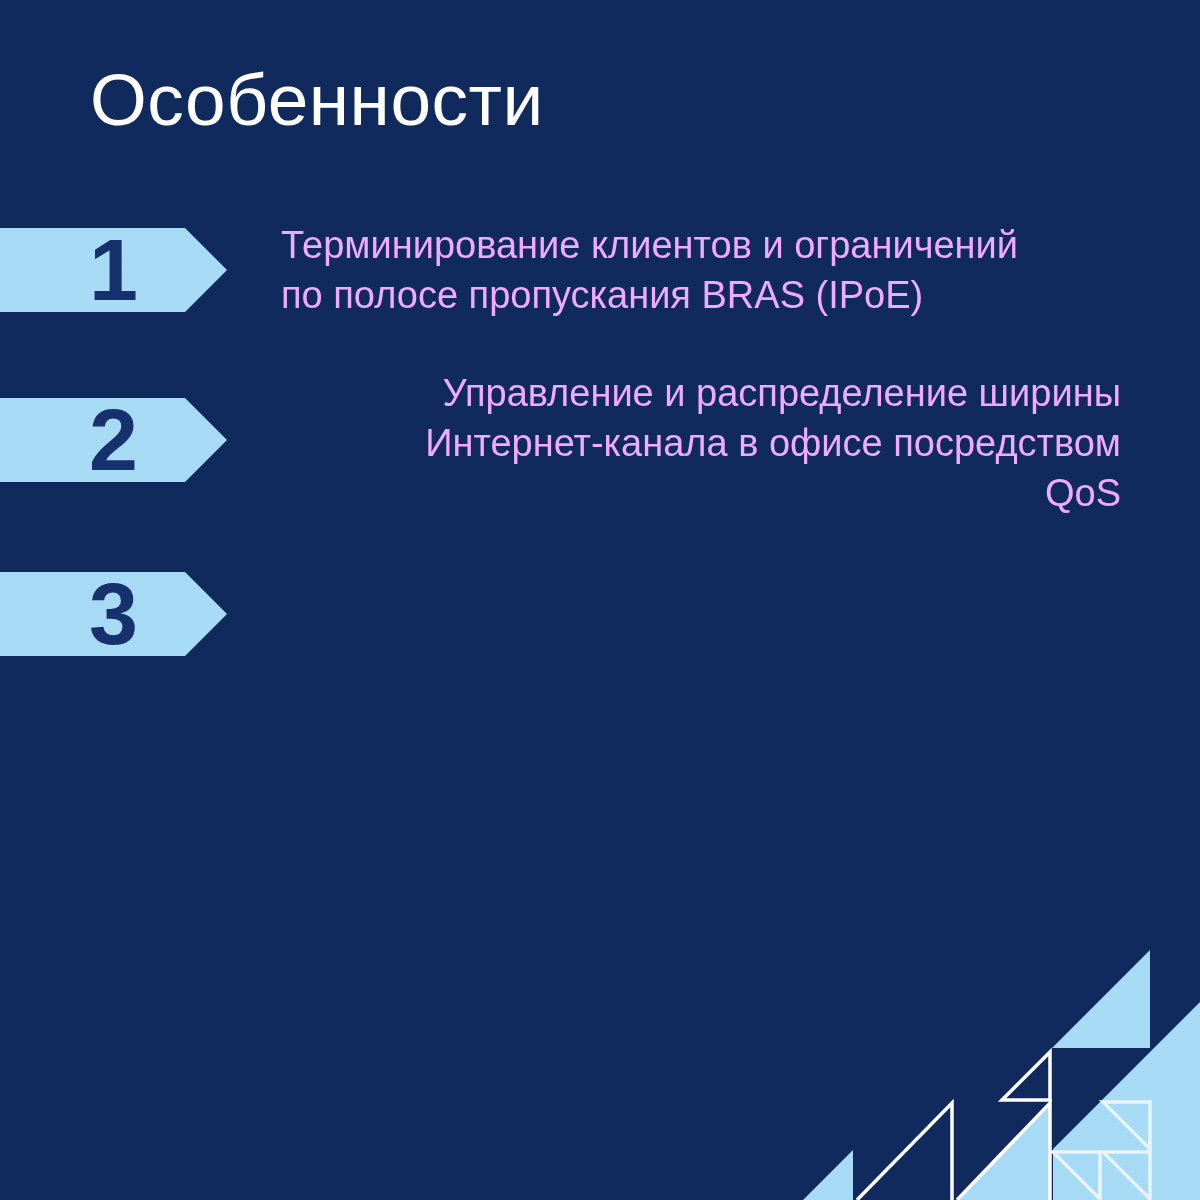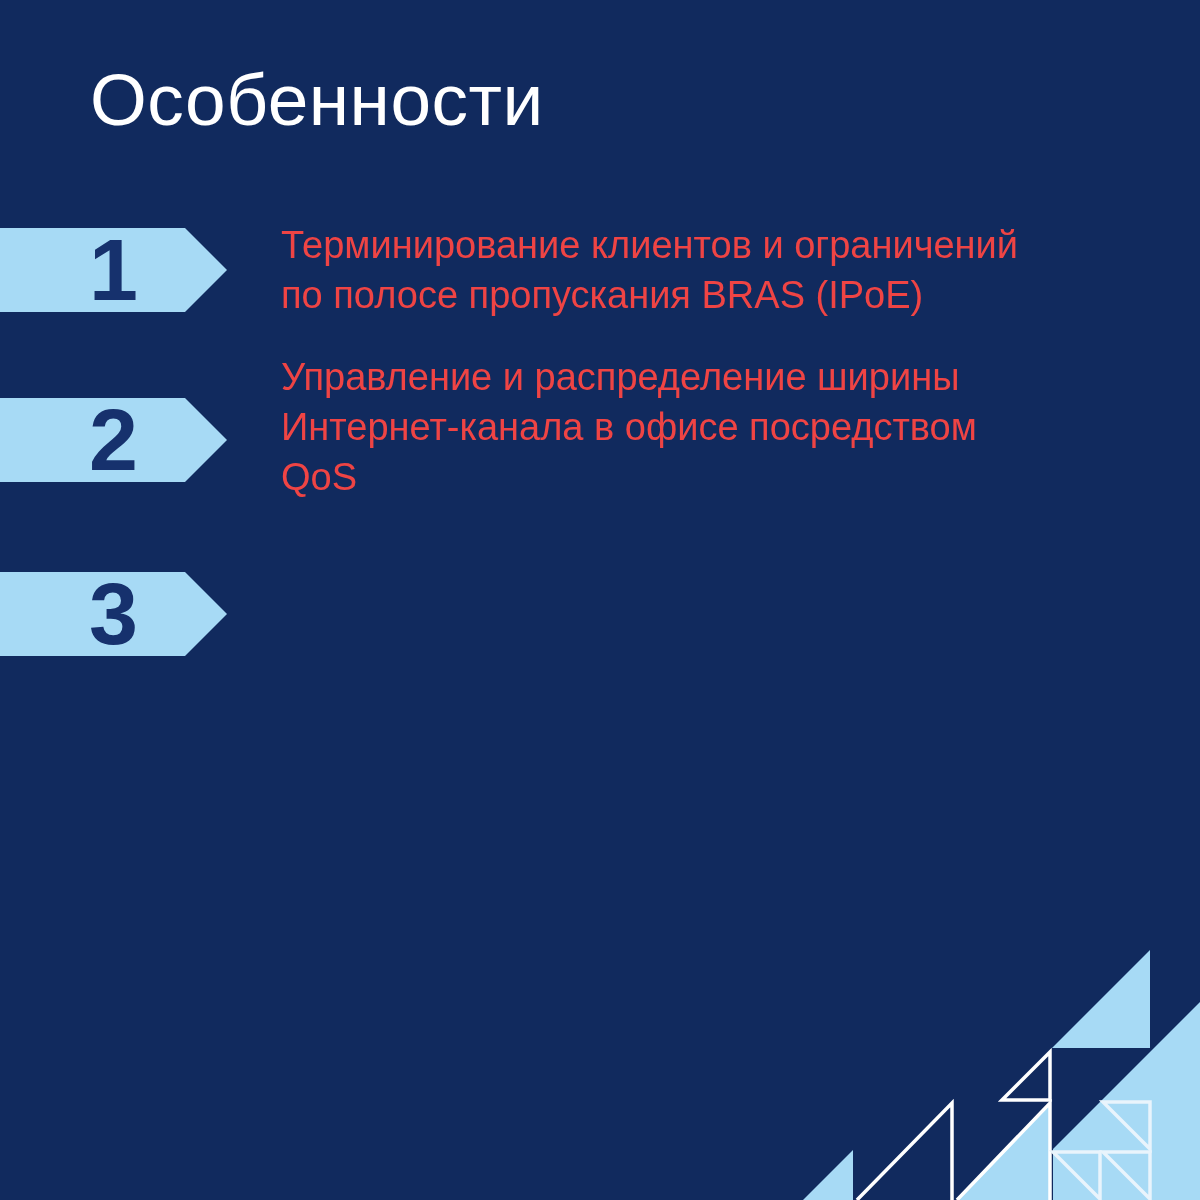--- a/index.html
+++ b/index.html
@@ -29,24 +29,24 @@
     font-size:88px;line-height:84px;font-weight:700;
     color:#16316D;
   }
   .arrow-1{top:228px;}
   .arrow-2{top:398px;}
   .arrow-3{top:572px;}
 
   .feature-text{
     position:absolute;left:281px;width:840px;margin:0;
     font-size:38px;line-height:50px;font-weight:400;
-    color:#ef4444;white-space:pre-line;
+    color:#f0abfc;white-space:pre-line;
   }
   .text-1{top:220px;}
-  .text-2{top:352px;}
+  .text-2{top:368px;text-align:right;}
   .text-3{top:564px;}
 
   .corner-decoration{
     position:absolute;left:0;top:0;width:1200px;height:1200px;
     display:block;pointer-events:none;
   }
 </style>
 </head>
 <body>
 

